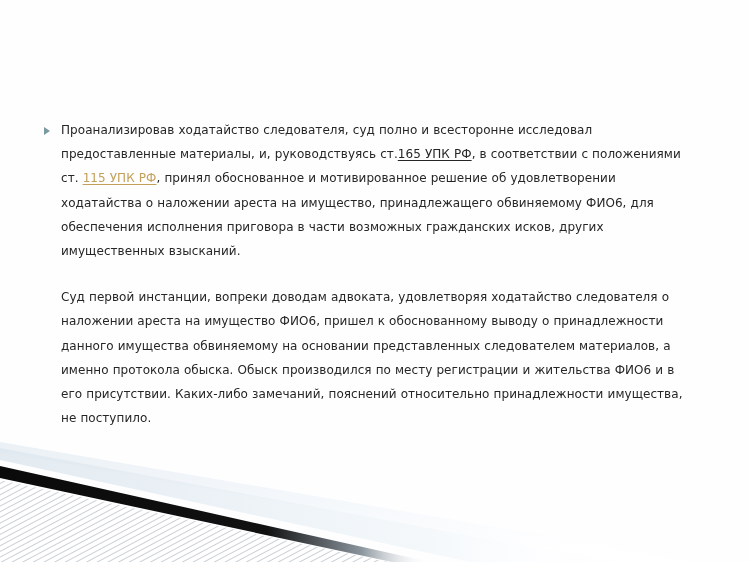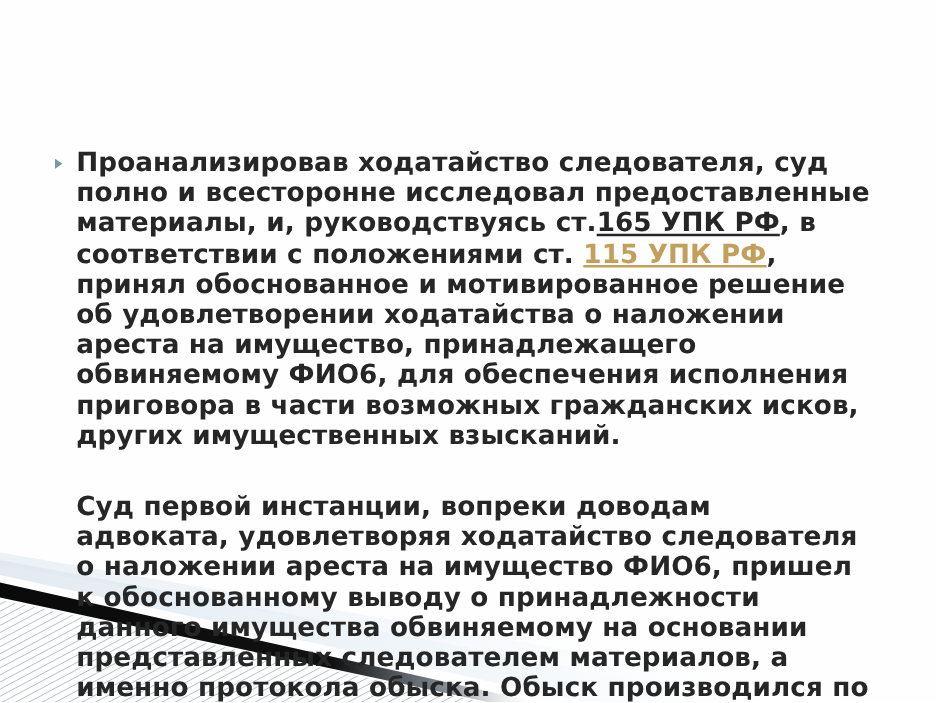--- a/index.html
+++ b/index.html
@@ -59,35 +59,34 @@
     left: 0;
     top: 9px;
     width: 0;
     height: 0;
     border-top: 4px solid transparent;
     border-bottom: 4px solid transparent;
     border-left: 6px solid #7A9AA0;
   }
 
   .body-text {
-    font-size: 21px;
+    font-size: 12px;
     line-height: 24.2px;
     color: #262626;
     letter-spacing: 0.05px;
     text-align: left;
     word-spacing: 0.2px;
-    font-weight: bold;
   }
 
   .para {
     margin: 0;
   }
 
   .para + .para {
-    margin-top: 33px;
+    margin-top: 22px;
   }
 
   .ref-link {
     text-decoration: underline;
     text-underline-offset: 2px;
     color: #262626;
   }
 
   .ref-link-gold {
     text-decoration: underline;

